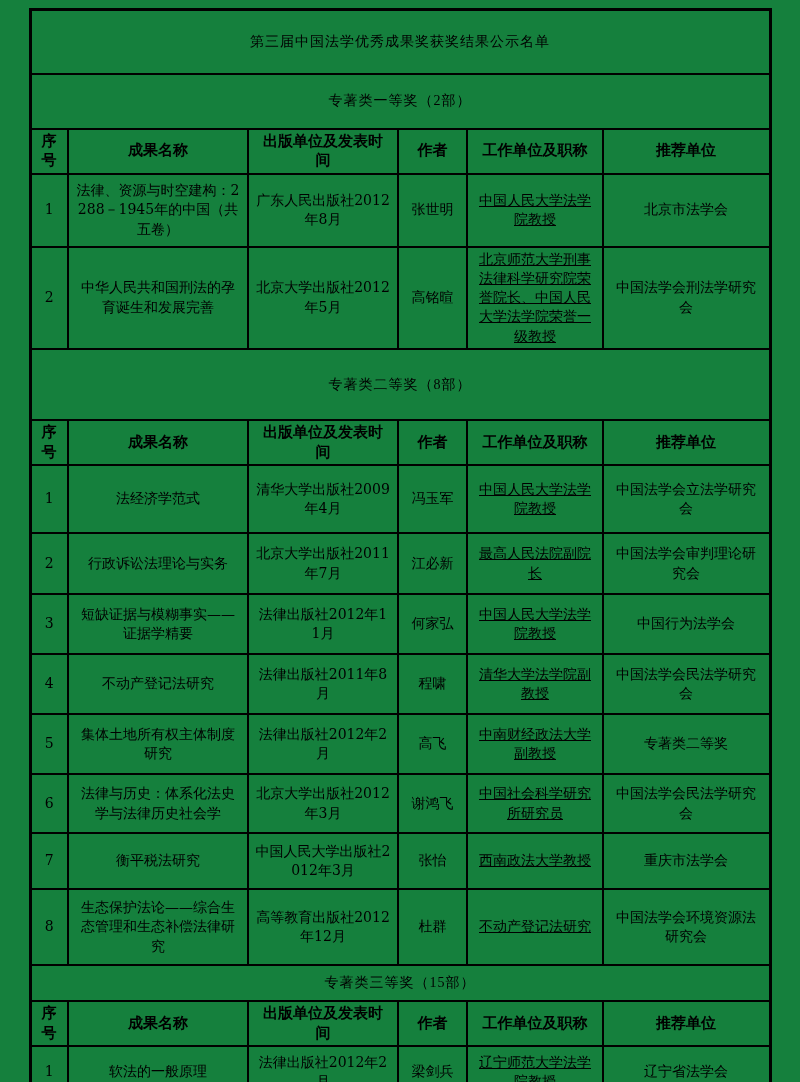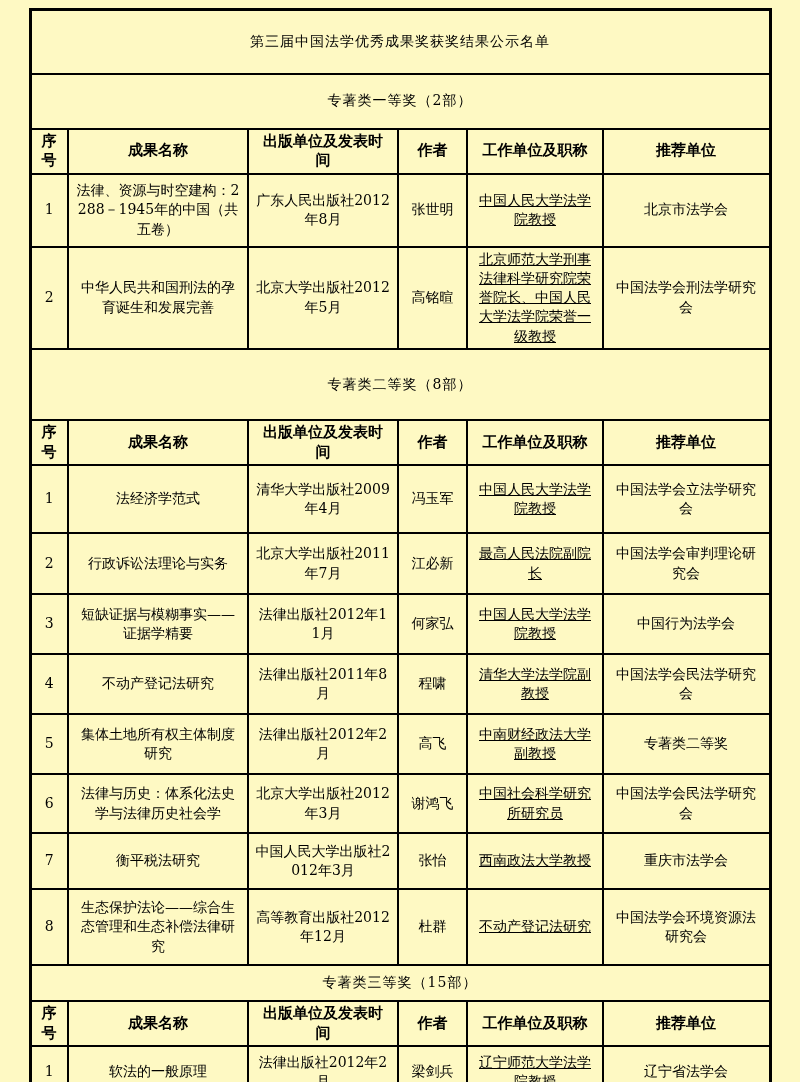--- a/index.html
+++ b/index.html
@@ -4,21 +4,21 @@
 <style>
   html, body {
     margin: 0;
     padding: 0;
     background: #ffffff;
     width: 800px;
   }
   .page {
     width: 800px;
     height: 1082px;
-    background: #fef9c3;
+    background: #15803d;
     box-sizing: border-box;
     padding-top: 8px;
     font-family: "DejaVu Serif", "Liberation Serif", serif;
     color: #000000;
   }
   table.doc {
     width: 743px;
     margin: 0 auto;
     border-collapse: collapse;
     table-layout: fixed;
@@ -38,20 +38,21 @@
   td.title-cell {
     font-size: 29px;
     font-weight: bold;
     letter-spacing: 1px;
     line-height: 1.2;
   }
   td.section-cell {
     font-size: 22px;
     font-weight: bold;
     letter-spacing: 1px;
+    font-family: Liberation Serif, serif;
   }
   tr.head-row th {
     font-size: 15px;
     font-weight: bold;
     line-height: 1.3;
   }
   .hdr-wrap {
     display: inline-block;
     max-width: 8.5em;
   }

